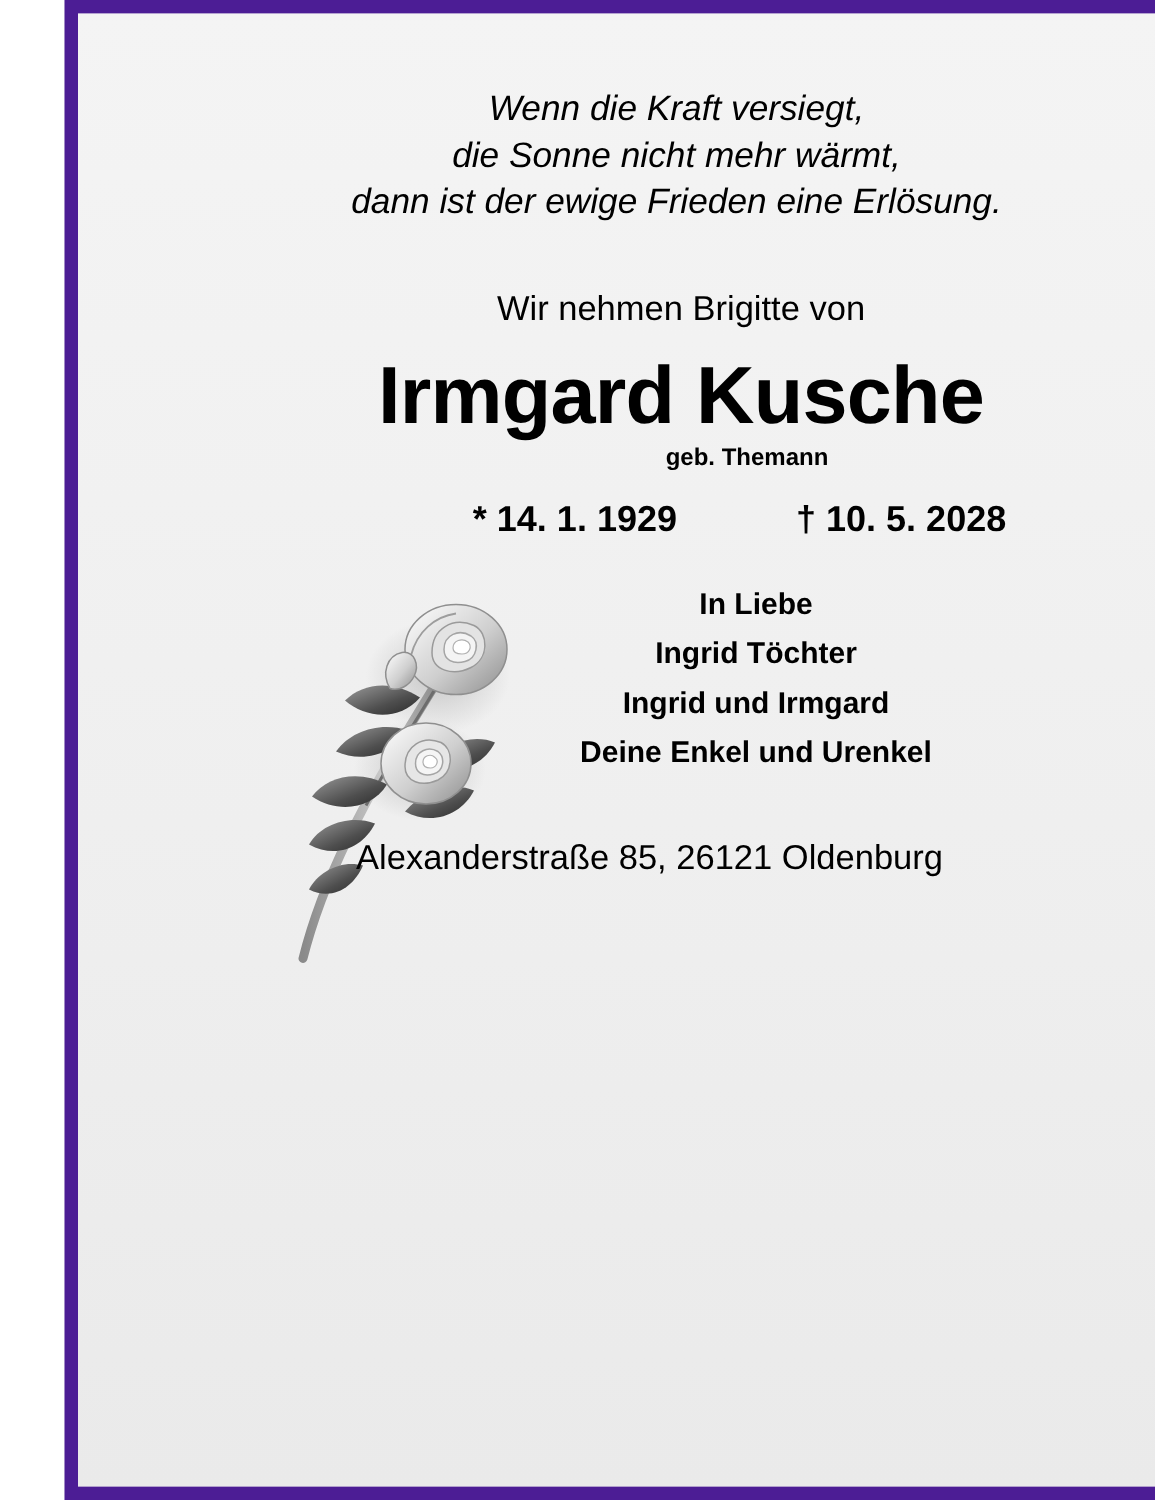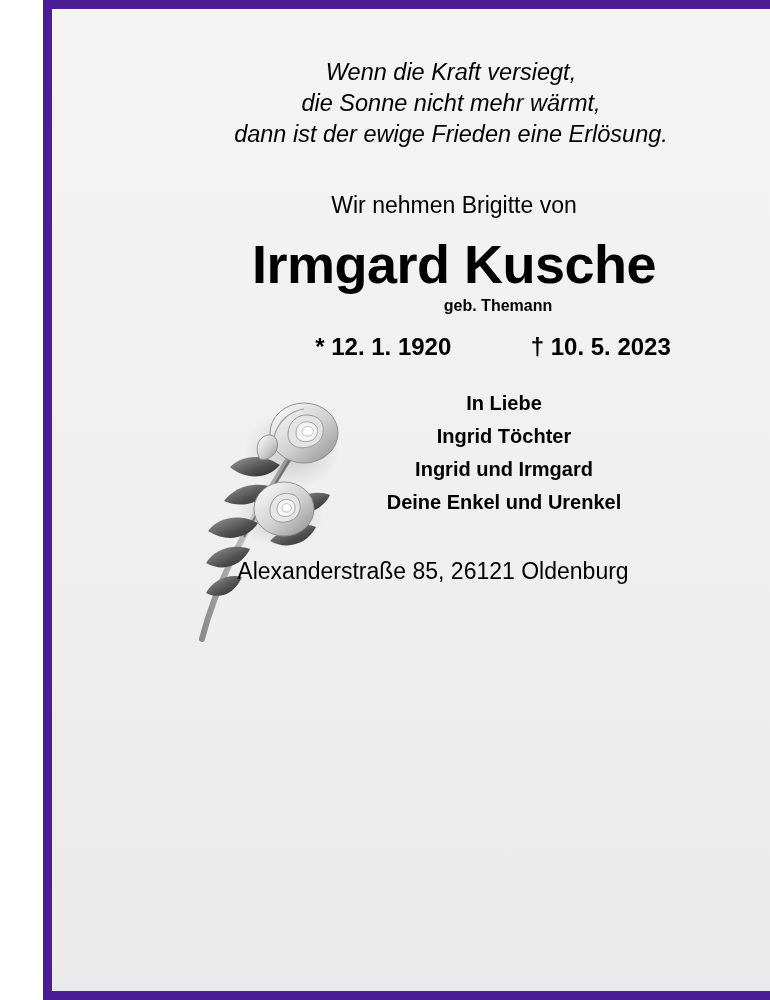--- a/index.html
+++ b/index.html
@@ -178,23 +178,23 @@
       <div class="line">dann ist der ewige Frieden eine Erlösung.</div>
     </div>
 
     <div class="block intro">Wir nehmen Brigitte von</div>
 
     <div class="block name">Irmgard Kusche</div>
 
     <div class="block maiden">geb. Themann</div>
 
     <div class="block dates">
-      <span>* 12. 1. 1920</span>
+      <span>* 14. 1. 1929</span>
       <span class="gap"></span>
-      <span>† 10. 5. 2023</span>
+      <span>† 10. 5. 2028</span>
     </div>
 
     <div class="block family">
       <div>In Liebe</div>
       <div>Ingrid Töchter</div>
       <div>Ingrid und Irmgard</div>
       <div>Deine Enkel und Urenkel</div>
     </div>
 
 

